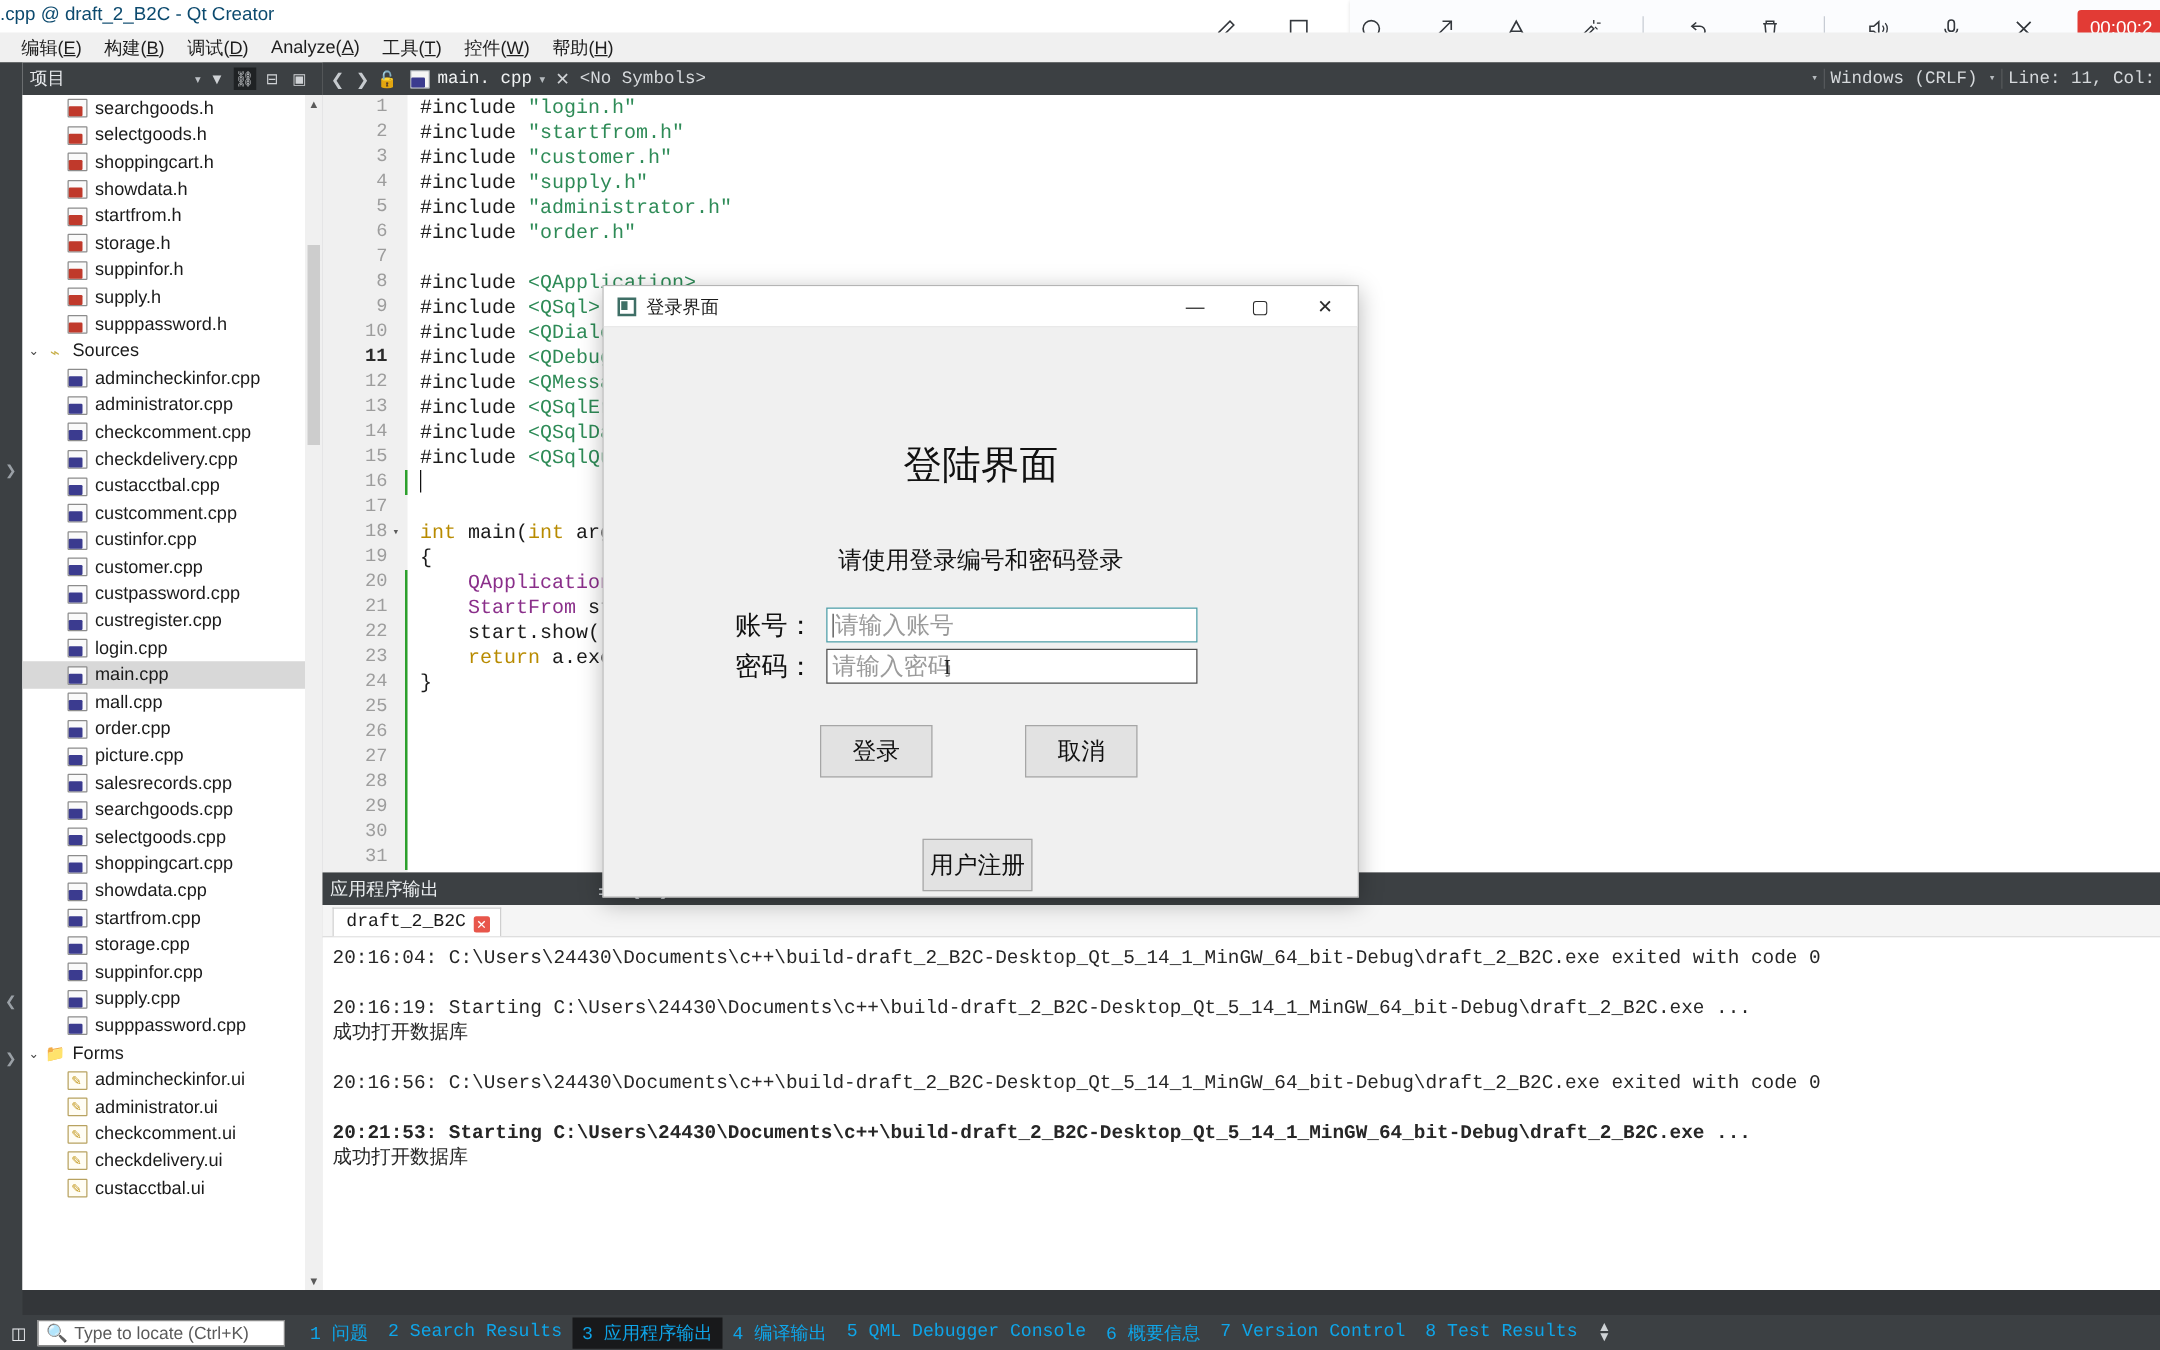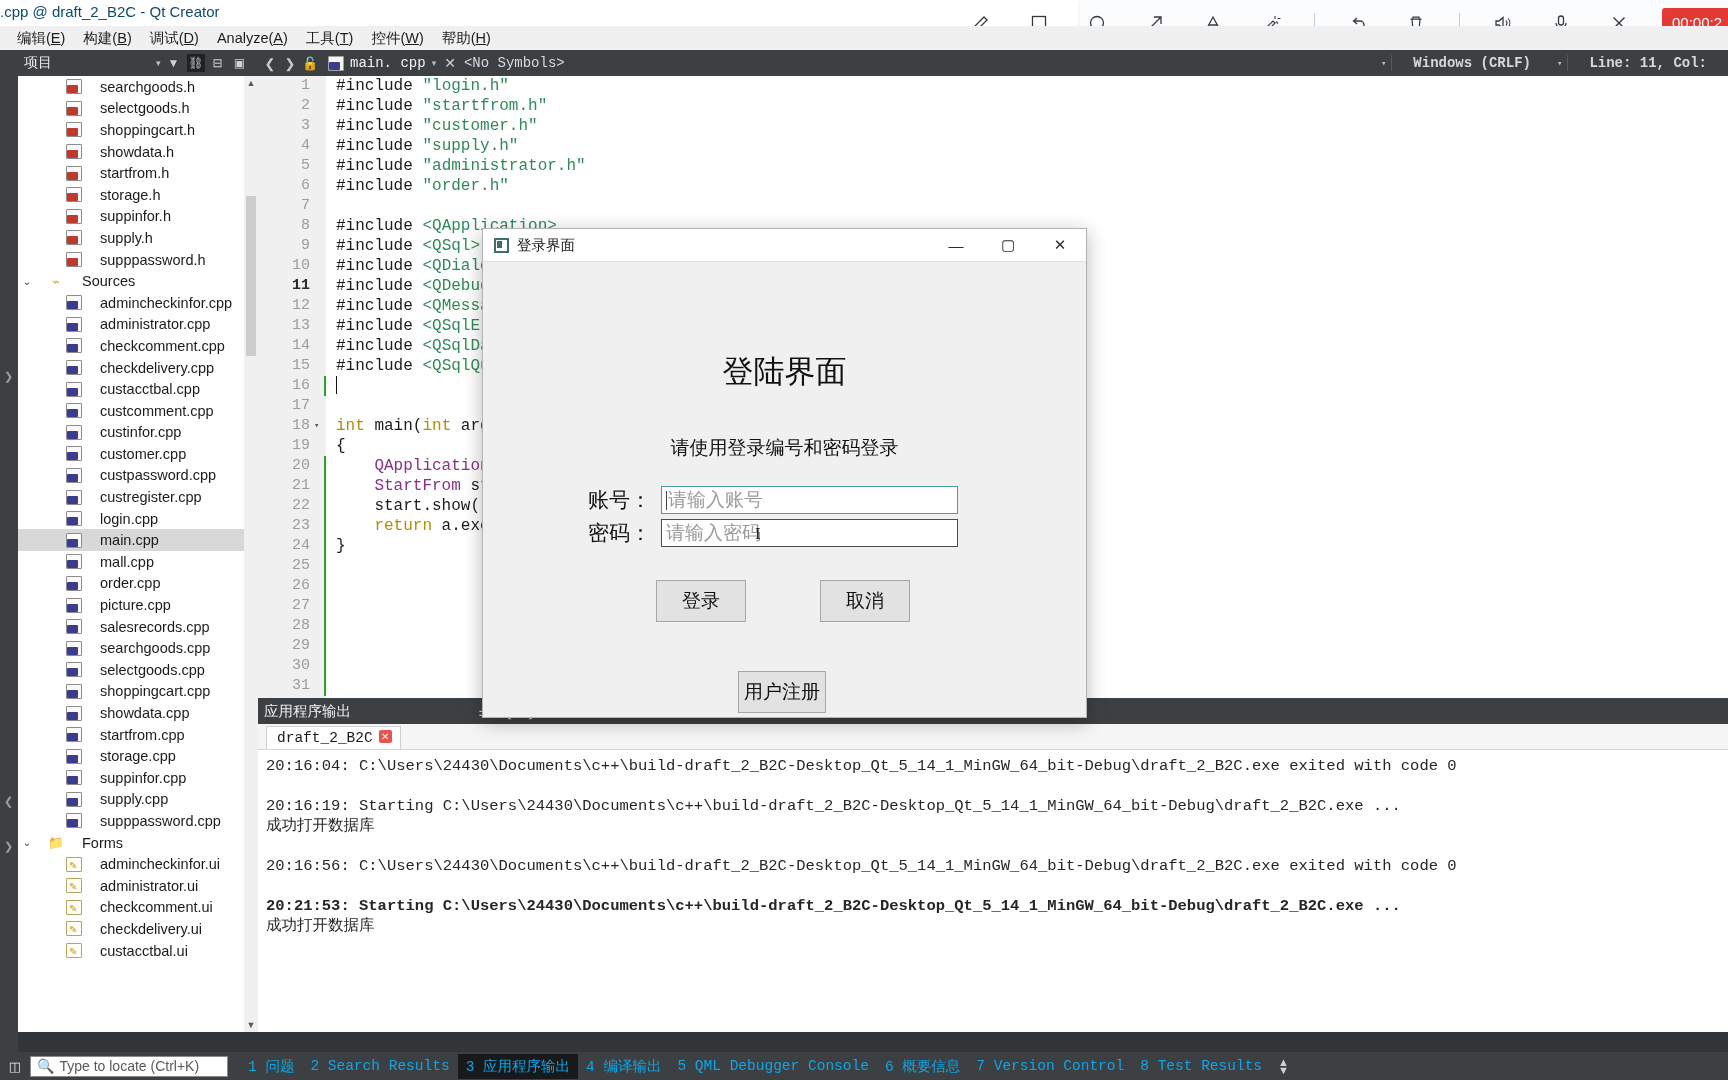--- a/index.html
+++ b/index.html
@@ -93,21 +93,21 @@
   }
   .sh-icon.active { background: #1f2224; }
 
   .tree {
     position: absolute; left: 0; top: 26px; width: 226px; height: 956px;
     overflow: hidden; background: #fff;
     font-size: 14.5px; color: #1b1b1b;
   }
   .trow {
     height: 21.6px; display: flex; align-items: center;
-    white-space: nowrap; padding-left: 0px; cursor: default; gap: 12px;
+    white-space: nowrap; padding-left: 0px; cursor: default;
   }
   .trow.sel { background: #d8d8d8; }
   .trow .arrow {
     width: 18px; text-align: center; font-size: 10px; color: #444;
     flex: 0 0 18px;
   }
   .trow .indent { flex: 0 0 36px; }
   .ficon {
     width: 16px; height: 15px; flex: 0 0 16px;
     margin-right: 6px; position: relative;
@@ -178,21 +178,21 @@
   }
   .et-caret { color: #b5babe; font-size: 9px; margin-left: 6px; }
   .et-close { color: #d0d3d6; font-size: 14px; margin: 0 8px; }
   .et-sym {
     font-family: "Liberation Mono", monospace; font-size: 14px; color: #d6d9dc;
   }
   .et-right {
     margin-left: auto; display: flex; align-items: center; gap: 0;
     font-family: "Liberation Mono", monospace; font-size: 14px; color: #d6d9dc;
   }
-  .et-right .seg { padding: 0 21px; border-left: 1px solid #55585b; white-space: nowrap; font-weight: bold; }
+  .et-right .seg { padding: 0 4px; border-left: 1px solid #55585b; white-space: nowrap; }
   .et-right .cdrop { font-size: 9px; color: #b5babe; padding: 0 5px; }
 
   .code-area {
     position: relative; height: 622px; background: #ffffff;
     overflow: hidden;
   }
   .gutter {
     position: absolute; left: 0; top: 0; width: 68px; height: 622px;
     background: #f0f0f0;
   }
@@ -234,21 +234,21 @@
   .out-header .oh-title { margin-right: 120px; }
   .oh-btn {
     width: 22px; height: 22px; display: flex; align-items: center; justify-content: center;
     color: #c2c6ca; font-size: 13px;
   }
   .out-tabs {
     height: 26px; background: #f5f5f5; display: flex; align-items: flex-end;
     border-bottom: 1px solid #d6d6d6;
   }
   .out-tab {
-    display: flex; align-items: flex-start; gap: 6px;
+    display: flex; align-items: flex-end; gap: 6px;
     font-family: "Liberation Mono", monospace; font-size: 14.5px; color: #1a1a1a;
     padding: 3px 8px 3px 10px; background: #fff;
     border: 1px solid #cfcfcf; border-bottom: none; margin-left: 8px;
   }
   .out-tab .xbox {
     width: 13px; height: 13px; background: #e8564b; color: #fff;
     display: flex; align-items: center; justify-content: center;
     font-size: 10px; border-radius: 2px; font-family: "Liberation Sans", sans-serif;
   }
   .out-body {

